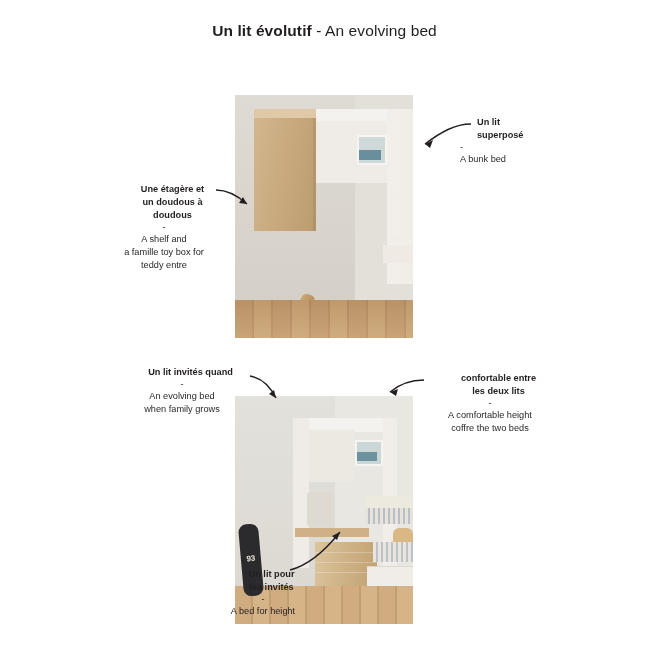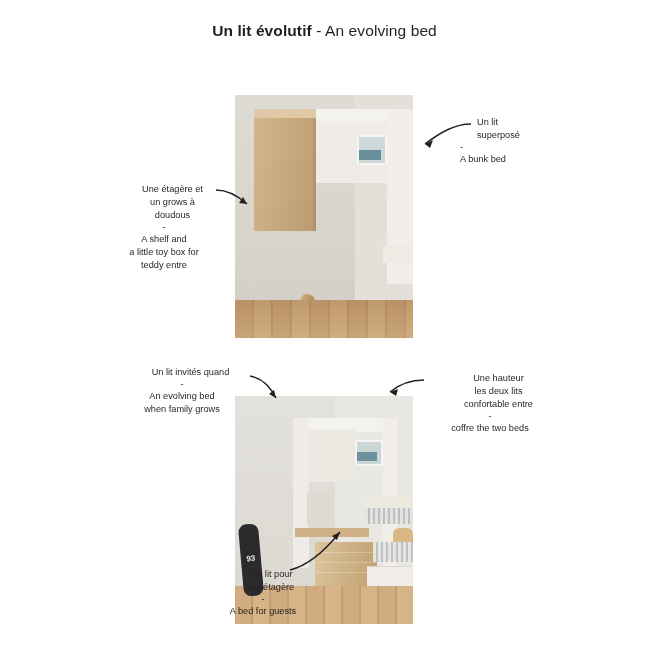--- a/index.html
+++ b/index.html
@@ -316,21 +316,21 @@
   }
 
   
   .callout {
     position: absolute;
     font-size: 9.2px;
     line-height: 13px;
     color: #231f20;
   }
   .callout .fr {
-    font-weight: normal;
+    font-weight: bold;
     padding-left: 17px;
   }
   .callout .dash {
     display: block;
     line-height: 11px;
   }
   .callout .en {
     font-weight: normal;
   }
   .c-right { text-align: left; }
@@ -449,43 +449,43 @@
 
   <div class="callout c-right co-bunk">
     <div class="fr">Un lit</div>
     <div class="fr">superposé</div>
     <div class="dash">-</div>
     <div class="en">A bunk bed</div>
   </div>
 
   <div class="callout c-center co-shelf">
     <div class="fr">Une étagère et</div>
-    <div class="fr">un grows à</div>
+    <div class="fr">un doudous à</div>
     <div class="fr">doudous</div>
     <div class="dash">-</div>
     <div class="en">A shelf and</div>
-    <div class="en">a little toy box for</div>
+    <div class="en">a famille toy box for</div>
     <div class="en">teddy entre</div>
   </div>
 
   <div class="callout c-center co-evolving">
     <div class="fr">Un lit invités quand</div>
     <div class="dash">-</div>
     <div class="en">An evolving bed</div>
     <div class="en">when family grows</div>
   </div>
 
   <div class="callout c-center co-height">
-    <div class="fr">Une hauteur</div>
+    <div class="fr">confortable entre</div>
     <div class="fr">les deux lits</div>
-    <div class="fr">confortable entre</div>
     <div class="dash">-</div>
+    <div class="en">A comfortable height</div>
     <div class="en">coffre the two beds</div>
   </div>
 
   <div class="callout c-center co-guests">
     <div class="fr">Un lit pour</div>
-    <div class="fr">les étagère</div>
+    <div class="fr">les invités</div>
     <div class="dash">-</div>
-    <div class="en">A bed for guests</div>
+    <div class="en">A bed for height</div>
   </div>
 
 </div>
 
 </body></html>

